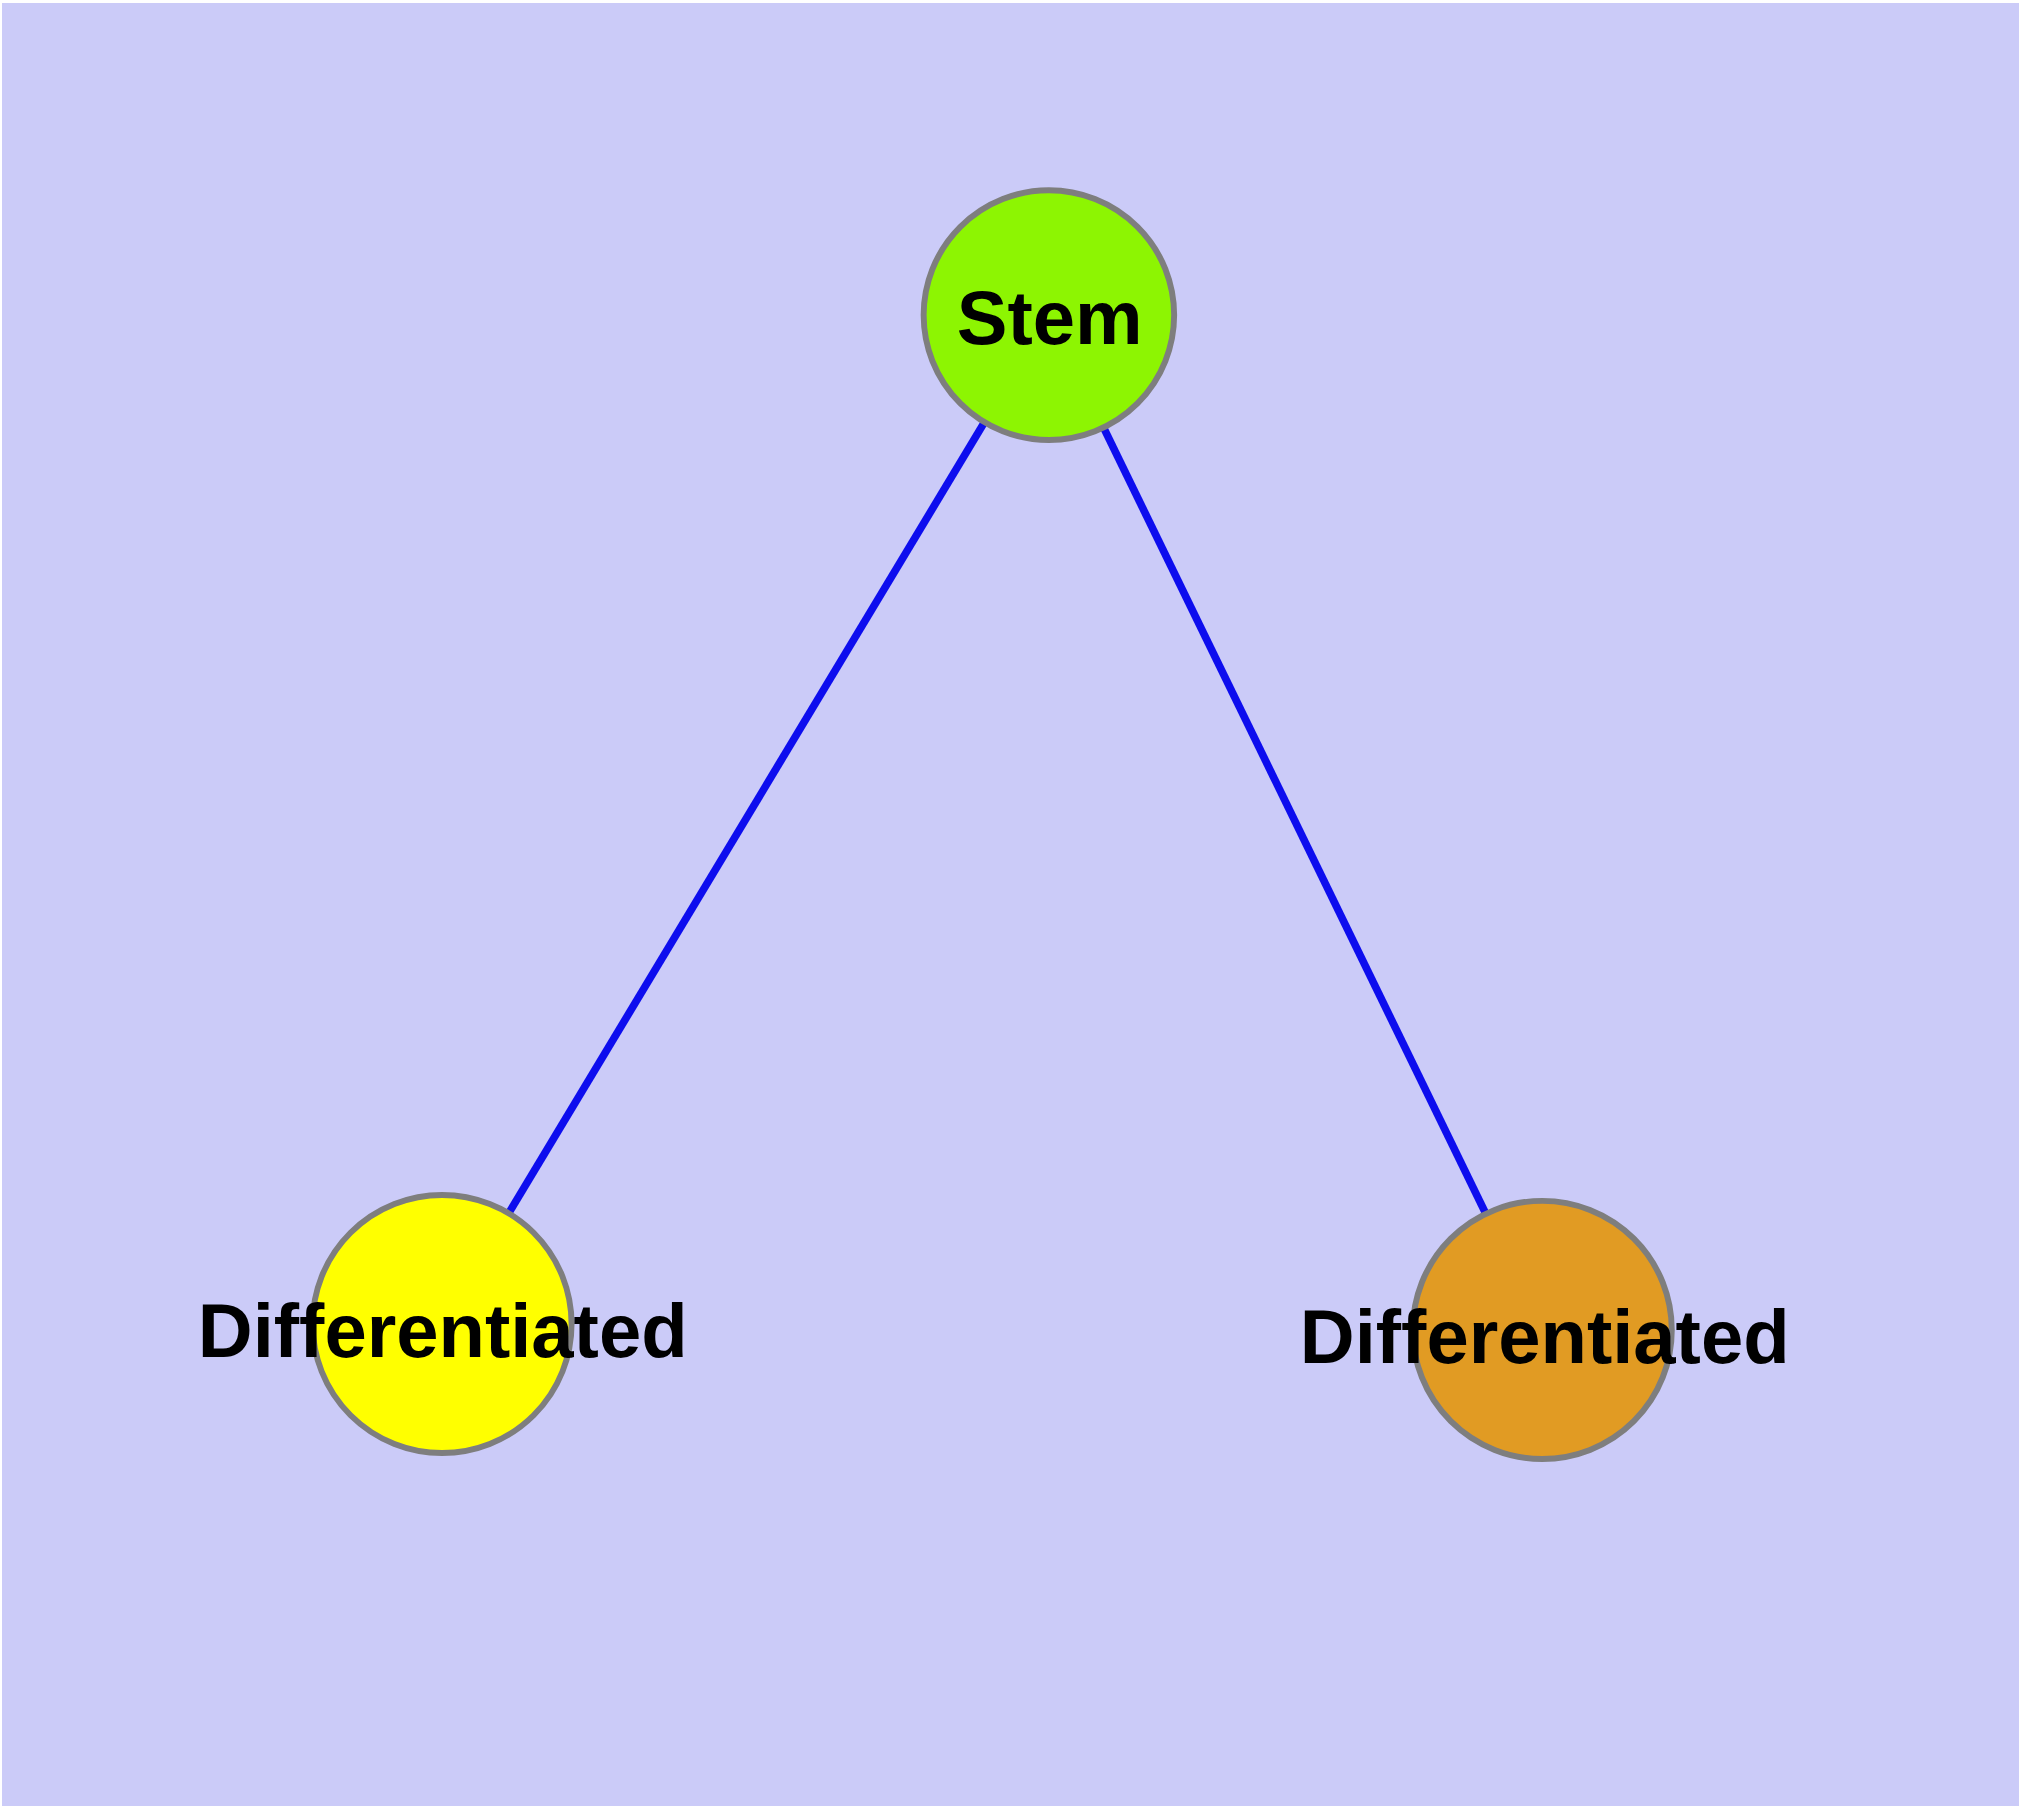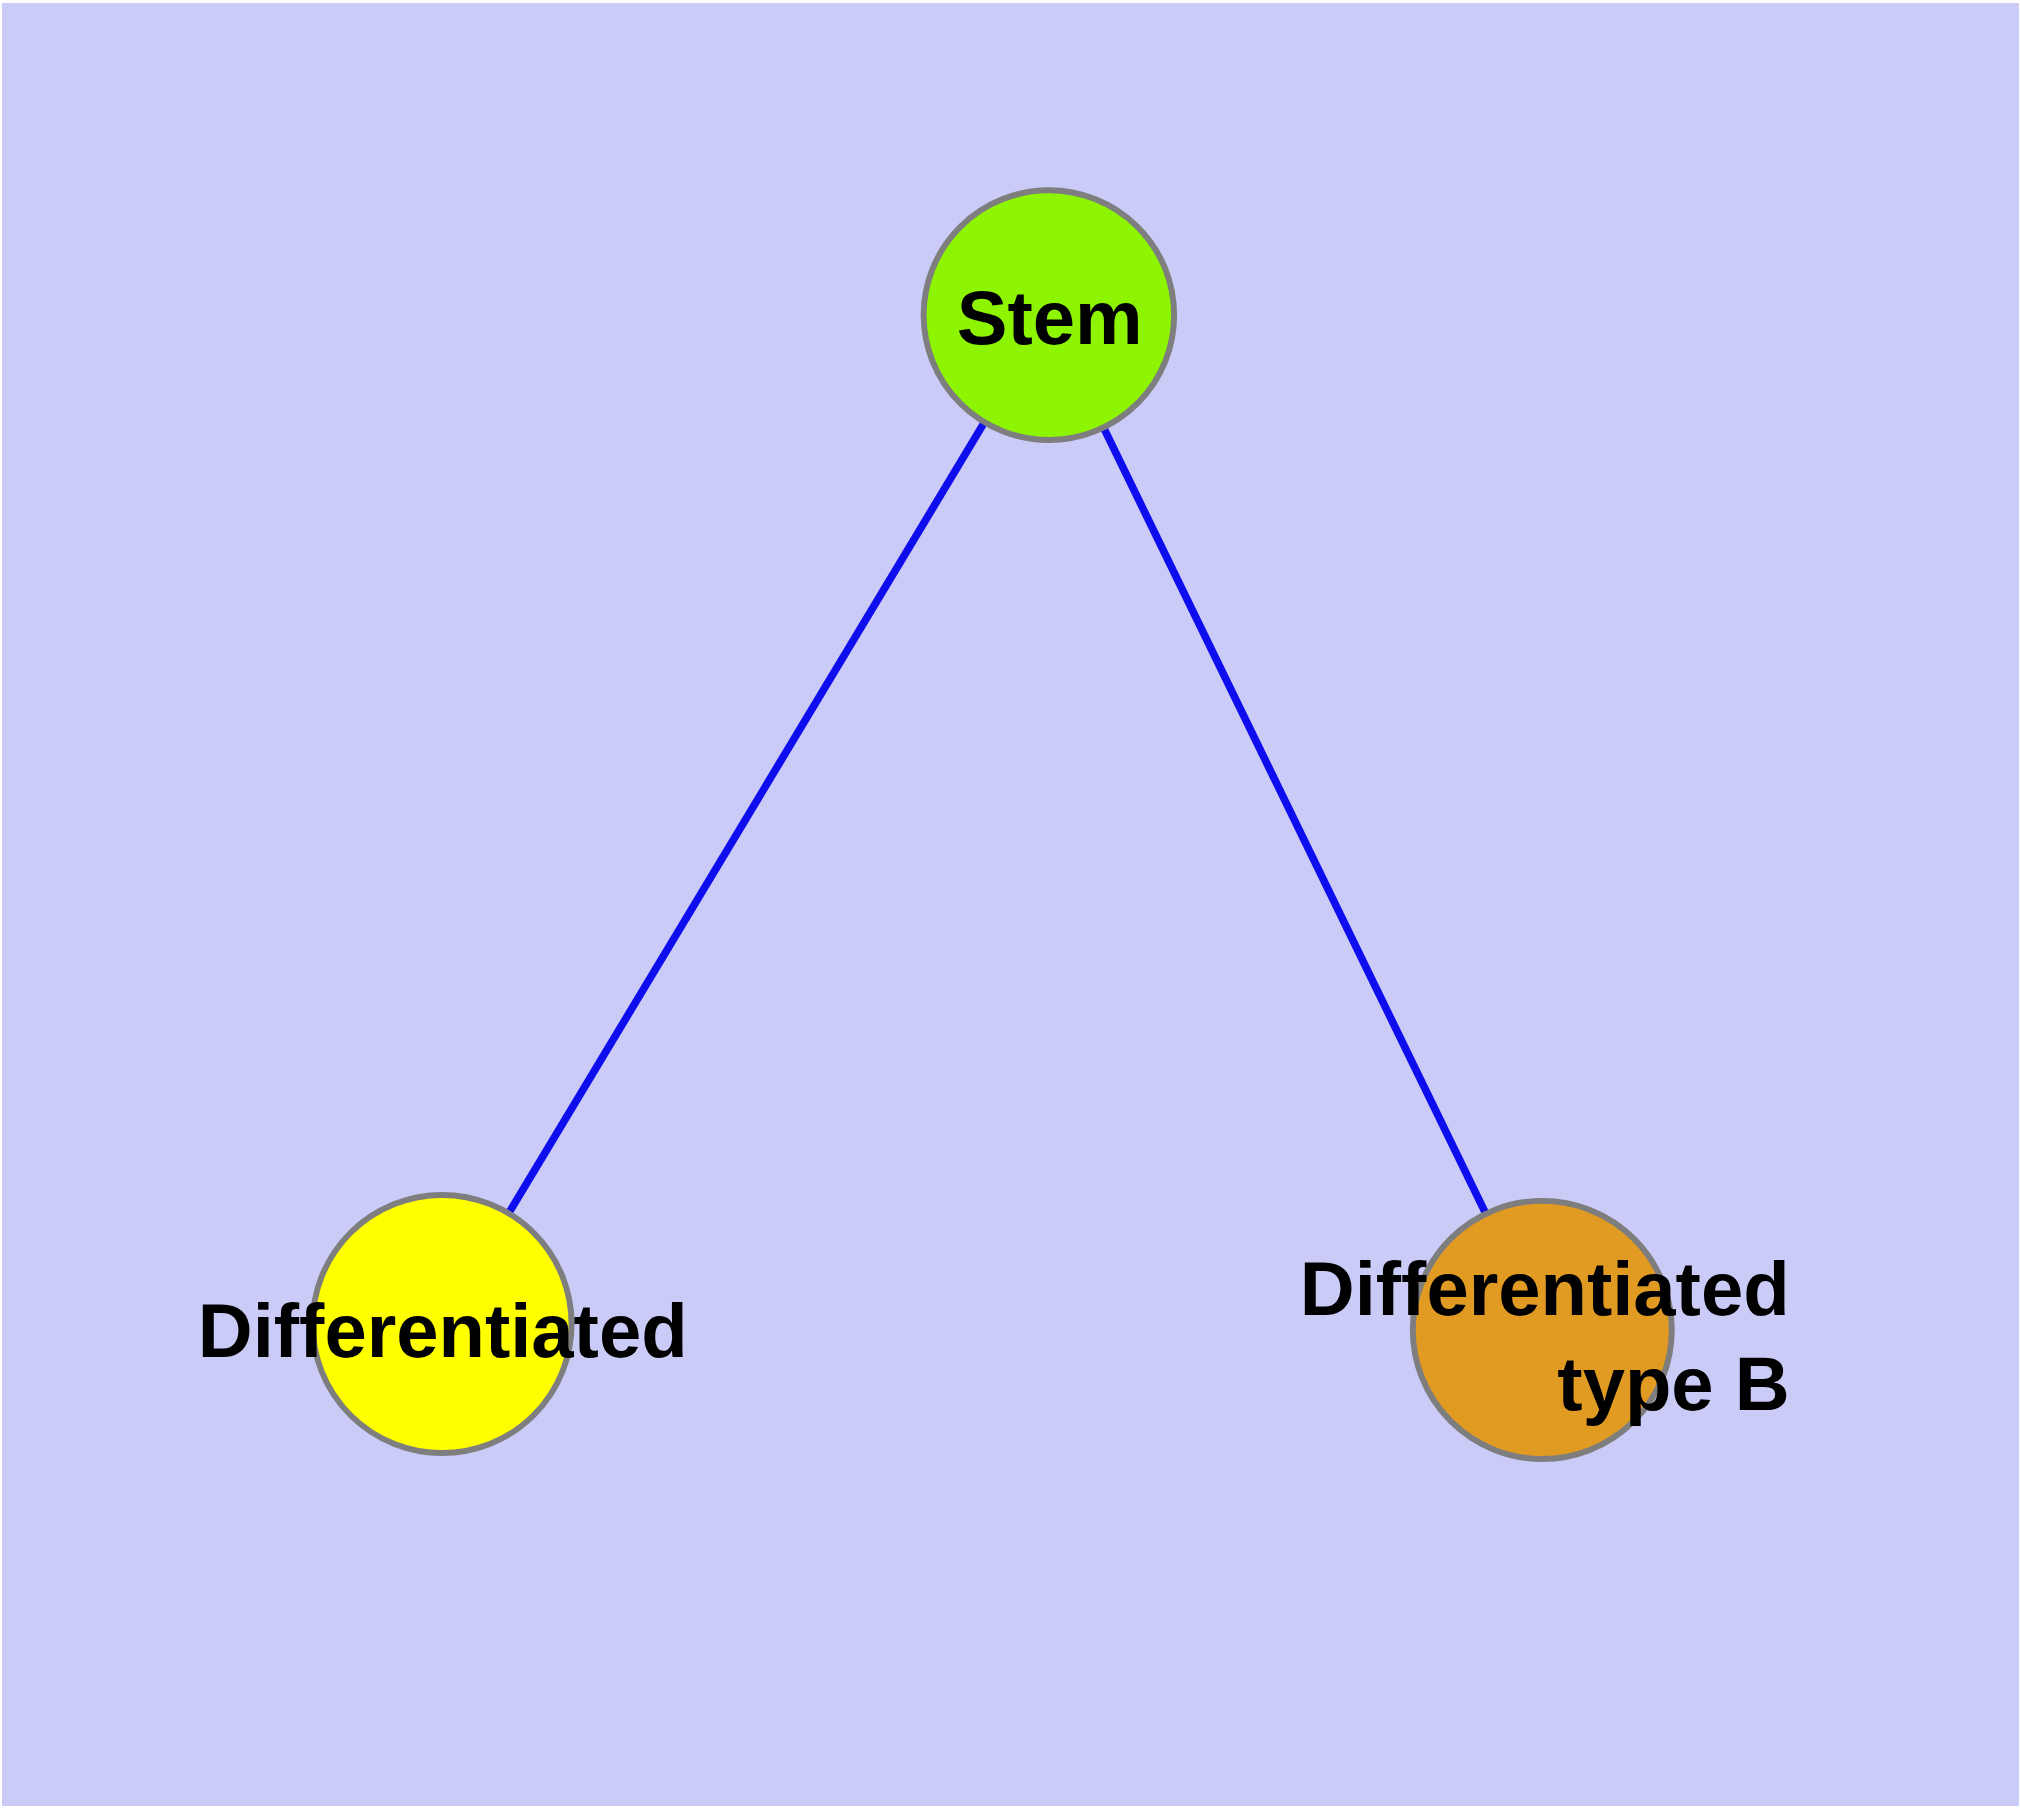--- a/index.html
+++ b/index.html
@@ -27,21 +27,21 @@
   .graph-svg {
     position: absolute;
     left: 0;
     top: 0;
     width: 100%;
     height: 100%;
   }
   .node-label {
     position: absolute;
     transform: translate(-50%, -50%);
-    text-align: right;
+    text-align: left;
     font-weight: bold;
     font-size: 76px;
     line-height: 95px;
     color: #000000;
     white-space: nowrap;
     letter-spacing: 0px;
   }
   .node-label .label-line {
     display: block;
   }
@@ -63,18 +63,17 @@
     <div class="node-label" style="left: 1048px; top: 314px; color: rgb(0, 0, 0);">
       <span class="label-line">Stem</span>
     </div>
 
     <div class="node-label" style="left: 441px; top: 1327px; color: rgb(0, 0, 0);">
       <span class="label-line">Differentiated</span>
     </div>
 
     <div class="node-label" style="left: 1543px; top: 1333px; color: rgb(0, 0, 0);">
       <span class="label-line">Differentiated</span>
-      <span class="label-line">type B</span>
     </div>
 
   </div>
 </div>
 
 
 </body></html>

